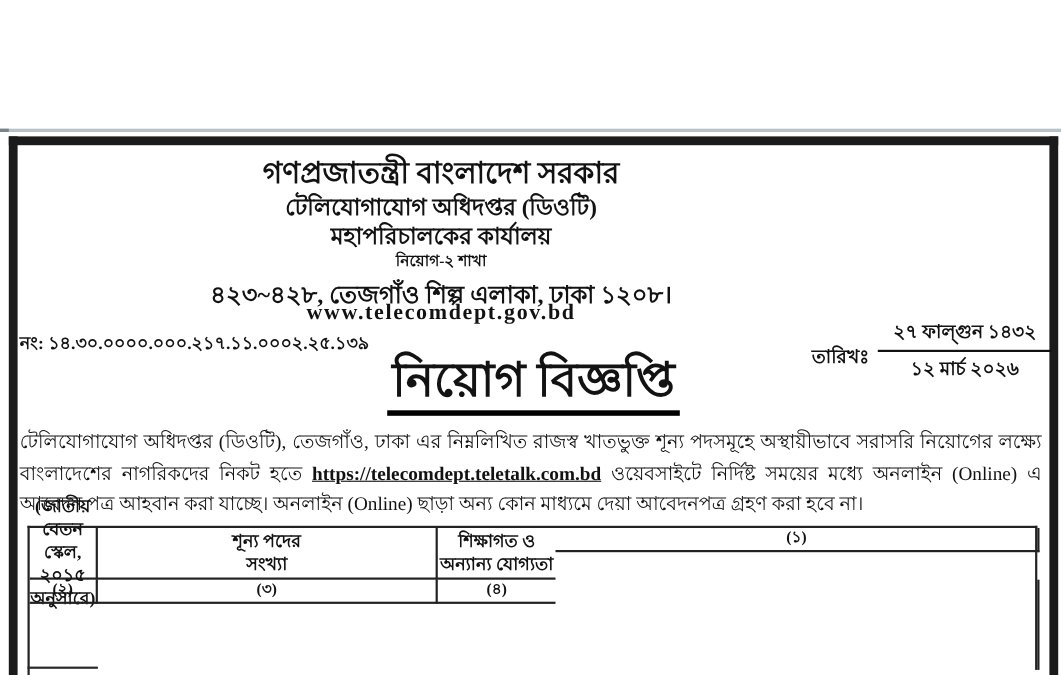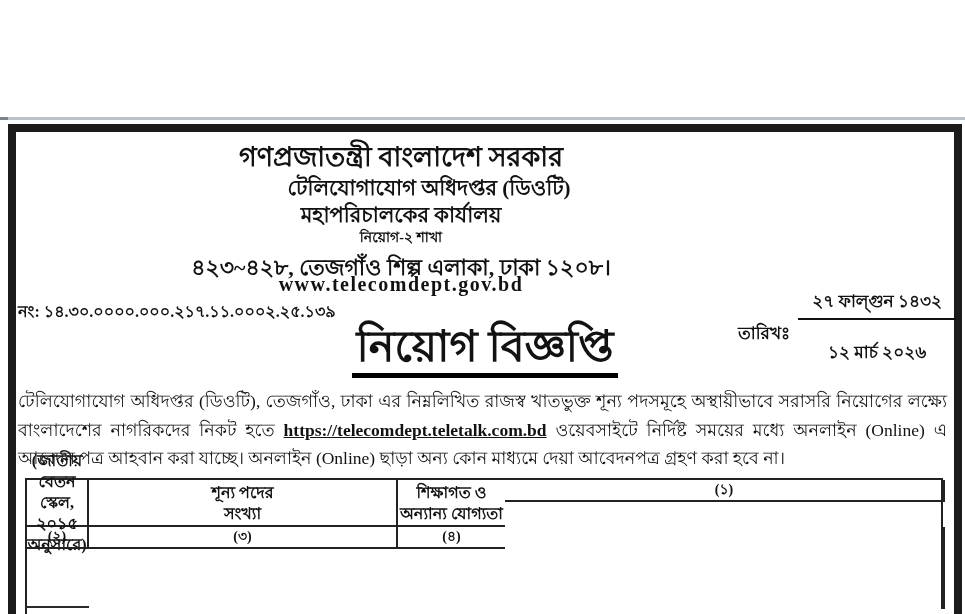--- a/index.html
+++ b/index.html
@@ -8,32 +8,32 @@
   .page { position:relative; width:965px; height:614px; background:#fff; overflow:hidden; }
 
   .top-divider { position:absolute; left:0; top:117px; width:965px; height:3px; background:#b6c3ca; }
   .top-divider-dark { position:absolute; left:0; top:117px; width:8px; height:3px; background:#75858c; }
 
   .doc-box { position:absolute; left:8px; top:124px; width:954px; height:560px;
              border:8px solid #1b1b1b; border-bottom:0; background:#fff; }
 
   .center-band { position:absolute; left:8px; width:786px; text-align:center; }
   .govt    { top:136px; font-size:27px; font-weight:bold; }
-  .dept    { top:172px; font-size:21px; font-weight:bold;margin-left:28px; }
+  .dept    { top:172px; font-size:21px; font-weight:bold; }
   .office  { top:199px; font-size:21px; font-weight:bold; }
   .branch  { top:226px; font-size:14px; font-weight:bold; }
   .address { top:250px; font-size:22px; font-weight:bold; }
   .website { top:273px; font-size:20px; font-weight:bold; letter-spacing:1.5px;
              font-family:"Liberation Serif",serif; }
 
   .memo { position:absolute; left:18px; top:299px; font-size:16px; font-weight:600; }
 
   .date-block { position:absolute; left:738px; top:288px; display:flex; align-items:center; }
   .date-label { font-size:17px; font-weight:bold; margin-right:8px; padding-top:12px; }
-  .date-frac  { display:flex; flex-direction:column; text-align:center;gap:17px; }
+  .date-frac  { display:flex; flex-direction:column; text-align:center; }
   .date-top   { font-size:17px; font-weight:bold; padding:0 14px 2px 14px;
                 border-bottom:2px solid #111; }
   .date-bottom{ font-size:17px; font-weight:bold; padding-top:2px; }
 
   .title-wrap { position:absolute; left:8px; top:323px; width:954px; text-align:center; }
   .title-wrap span { display:inline-block; font-size:43px; font-weight:bold; line-height:48px;
                      padding:0 4px 2px 4px; border-bottom:5px solid #000; }
 
   .para { position:absolute; left:18px; top:387px; width:929px; font-size:17.5px;
           line-height:28.5px; text-align:justify; font-weight:500; }

